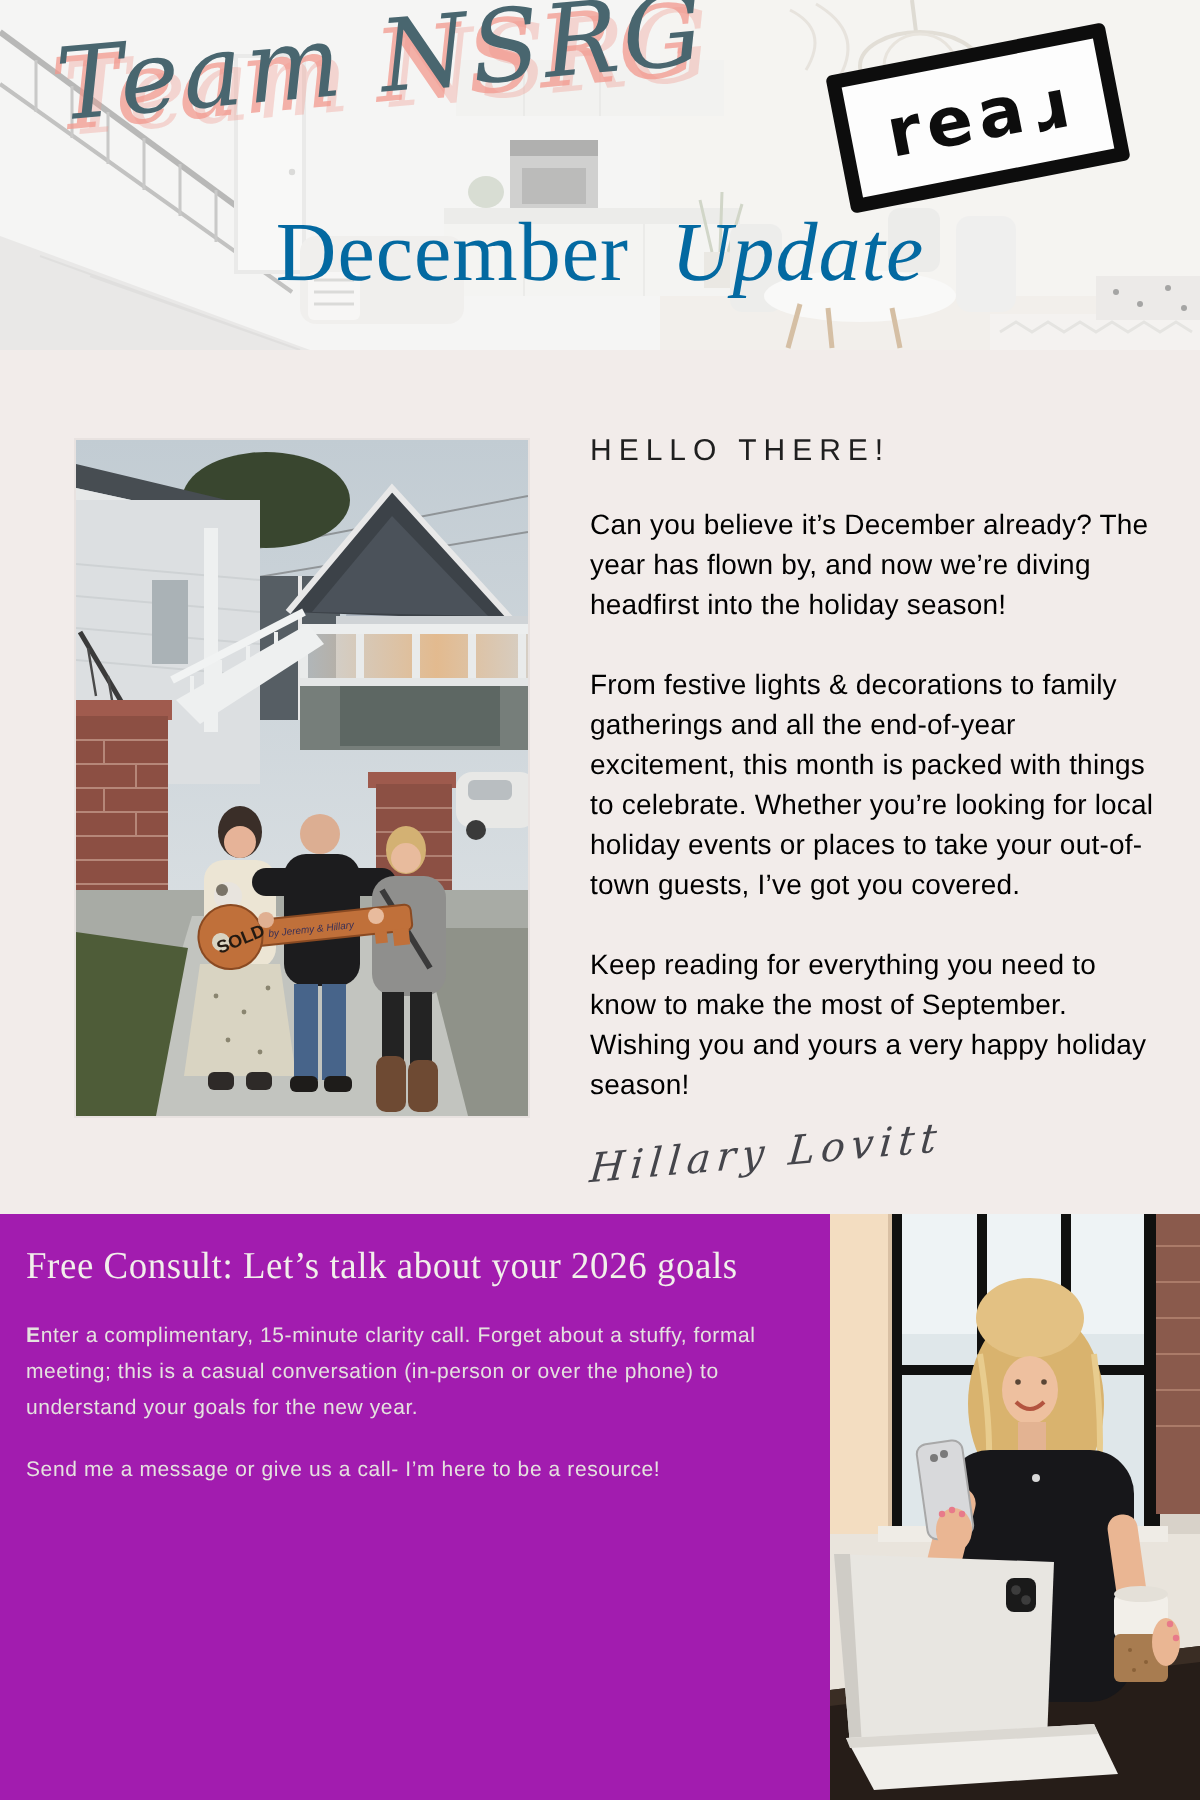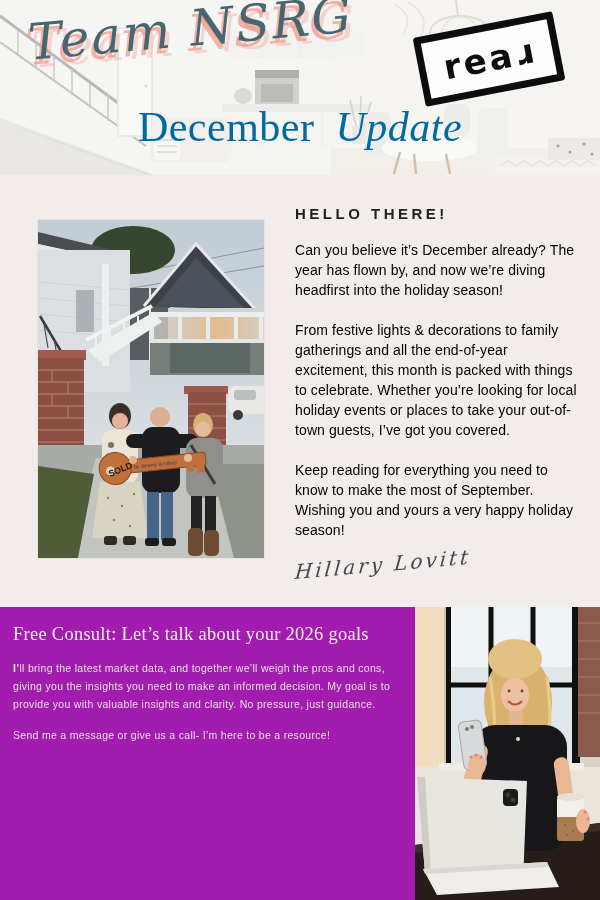--- a/index.html
+++ b/index.html
@@ -33,21 +33,21 @@
     display:flex; align-items:center; justify-content:center;
     font-family:"DejaVu Sans", sans-serif; font-weight:bold;
     font-size:34px; color:#0d0d0d; letter-spacing:3px;
   }
   .brand-stamp .flip { display:inline-block; transform:translateY(5px) rotate(180deg); }
 
   
   .intro { position:absolute; top:175px; left:0; width:600px; height:432px; background:#f2ecea; }
   .team-photo { position:absolute; left:38px; top:45px; width:226px; height:338px; margin:0; overflow:hidden; box-shadow:0 0 0 1px rgba(0,0,0,0.04); }
   .intro-text { position:absolute; left:295px; top:30px; width:285px; }
-  .hello-heading { margin:0 0 18px 0; font-size:15px; font-weight:bold; letter-spacing:3.5px; color:#1f1f1f; }
+  .hello-heading { margin:12px 0 18px 0; font-size:15px; font-weight:normal; letter-spacing:3.5px; color:#1f1f1f; }
   .intro-text p { margin:0 0 20px 0; font-size:14px; line-height:20px; color:#000000; letter-spacing:0.1px; }
   .signature {
     margin-top:2px; font-family:"DejaVu Serif", serif; font-style:italic;
     font-size:20px; letter-spacing:3px; color:#33343a; opacity:0.9;
     transform:rotate(-5deg) skewX(-10deg); transform-origin:left center; white-space:nowrap;
   }
 
   
   .consult { position:absolute; top:607px; left:0; width:600px; height:352px; background:#a21caf; }
   .consult-text { position:absolute; left:13px; top:12px; width:398px; }
@@ -298,21 +298,21 @@
       <p>Can you believe it’s December already? The year has flown by, and now we’re diving headfirst into the holiday season!</p>
       <p>From festive lights &amp; decorations to family gatherings and all the end-of-year excitement, this month is packed with things to celebrate. Whether you’re looking for local holiday events or places to take your out-of-town guests, I’ve got you covered.</p>
       <p>Keep reading for everything you need to know to make the most of September. Wishing you and yours a very happy holiday season!</p>
       <div class="signature">Hillary Lovitt</div>
     </div>
   </section>
 
   <section class="consult">
     <div class="consult-text">
       <h2 class="consult-heading">Free Consult: Let’s talk about your 2026 goals</h2>
-      <p>I’ll bring the latest market data, and together we’ll weigh the pros and cons, giving you the insights you need to make an informed decision. My goal is to provide you with valuable insights and clarity. No pressure, just guidance.</p>
+      <p>Enter a complimentary, 15-minute clarity call. Forget about a stuffy, formal meeting; this is a casual conversation (in-person or over the phone) to understand your goals for the new year.</p>
       <p>Send me a message or give us a call- I’m here to be a resource!</p>
     </div>
 
     <figure class="consult-photo">
       <svg width="185" height="293" viewBox="0 0 185 293">
         <rect width="185" height="293" fill="#d8d2c9"></rect>
 
         <rect x="28" y="0" width="137" height="164" fill="#10100f"></rect>
         <rect x="36" y="0" width="121" height="156" fill="#dfe7ea"></rect>
         <rect x="36" y="0" width="121" height="60" fill="#eef3f5"></rect>

